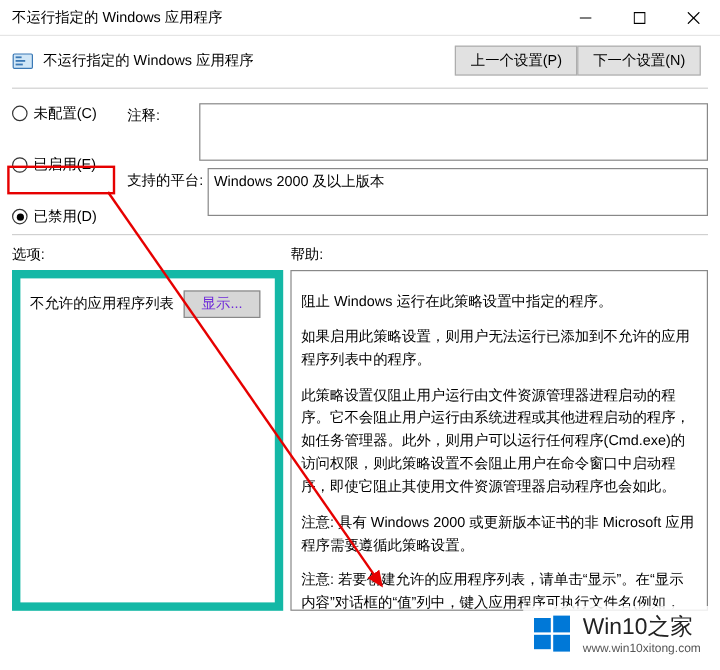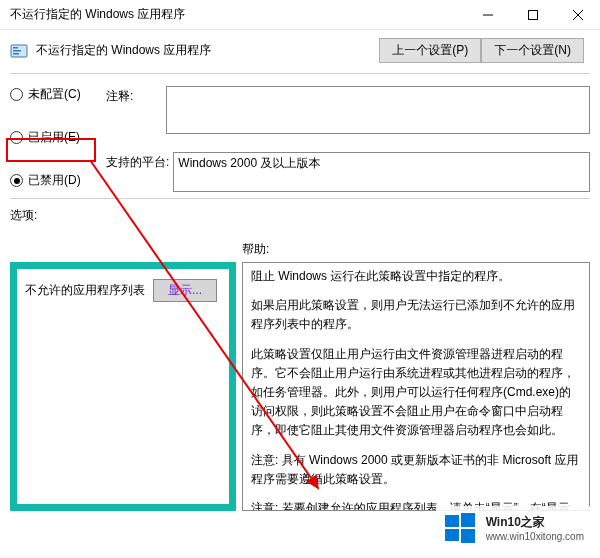--- a/index.html
+++ b/index.html
@@ -13,40 +13,40 @@
 .header-icon { width: 18px; height: 18px; }
 .header-title { flex: 1; font-size: 12px; }
 .nav-btns { display: flex; gap: 0; margin-right: 6px; }
 .btn { border: 1px solid #adadad; background: #e1e1e1; padding: 3px 12px; font-size: 12px; cursor: pointer; }
 .divider { height: 1px; background: #d0d0d0; margin: 2px 10px; }
 .config-block { display: flex; padding: 10px 10px 4px 10px; gap: 6px; }
 .radios { display: flex; flex-direction: column; gap: 26px; min-width: 90px; }
 .radio-row { display: flex; align-items: center; gap: 5px; cursor: pointer; }
 .radio { width: 13px; height: 13px; border-radius: 50%; border: 1px solid #333; display: inline-flex; align-items: center; justify-content: center; }
 .radio.selected::after { content: ""; width: 6px; height: 6px; border-radius: 50%; background: #000; }
-.fields { flex: 1; display: flex; flex-direction: column; gap: 18px; }
+.fields { flex: 1; display: flex; flex-direction: column; gap: 6px; }
 .field-row { display: flex; gap: 4px; }
 .field-label { min-width: 56px; padding-top: 2px; }
 .comment-box { flex: 1; height: 48px; border: 1px solid #888; padding: 2px 4px; background: #fff; resize: none; font-family: inherit; font-size: 12px; }
 .platform-box { flex: 1; min-height: 40px; border: 1px solid #888; padding: 2px 4px; background: #fff; }
 .section-labels { display: flex; padding: 6px 10px 4px 10px; }
 .options-label { width: 232px; }
-.help-label { flex: 1; margin-top: 34px; }
+.help-label { flex: 1; }
 .panels { display: flex; padding: 0 10px 10px 10px; gap: 6px; }
 .options-panel { width: 226px; border: 7px solid #14b8a6; padding: 10px 8px; position: relative; }
 .options-inner { display: flex; align-items: center; gap: 8px; }
 .show-btn { border: 1px solid #888; background: #d6d6d6; color: #6d28d9; padding: 2px 14px; font-size: 12px; }
-.help-panel { flex: 1; border: 1px solid #888; padding: 4px 8px; line-height: 1.6; height: 249px; overflow: hidden; }
+.help-panel { flex: 1; border: 1px solid #888; padding: 16px 8px; line-height: 1.6; height: 284px; overflow: hidden; }
 .help-panel p { margin-bottom: 10px; }
 .red-box { position: absolute; border: 2px solid #e60000; left: 6px; top: 138px; width: 90px; height: 24px; pointer-events: none; }
 .red-arrow { position: absolute; pointer-events: none; }
 .watermark { position: absolute; right: 10px; bottom: 8px; display: flex; align-items: center; gap: 8px; background: rgba(255,255,255,0.85); padding: 4px 6px; }
 .watermark-logo { width: 36px; height: 36px; }
 .watermark-text { font-family: "Microsoft YaHei", sans-serif; }
-.watermark-text .big { font-size: 12px; font-weight: 700; color: #222; }
+.watermark-text .big { font-size: 19px; font-weight: 400; color: #222; }
 .watermark-text .small { font-size: 10px; color: #555; text-align: right; }
 </style>
 </head>
 <body>
 
 <div class="titlebar">
   <span class="titlebar-text">不运行指定的 Windows 应用程序</span>
   <div class="titlebar-btns">
     <div class="titlebar-btn">
       <svg viewBox="0 0 10 10">

